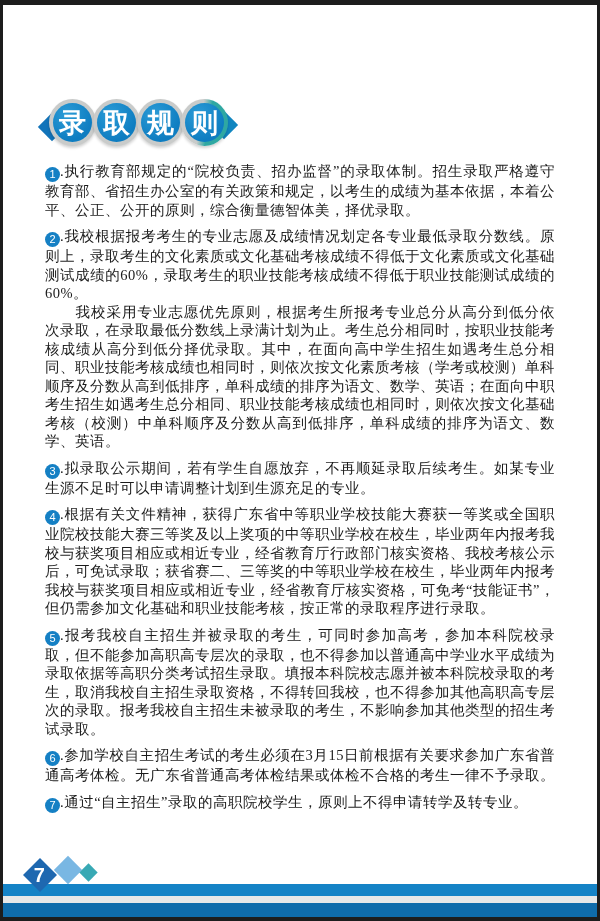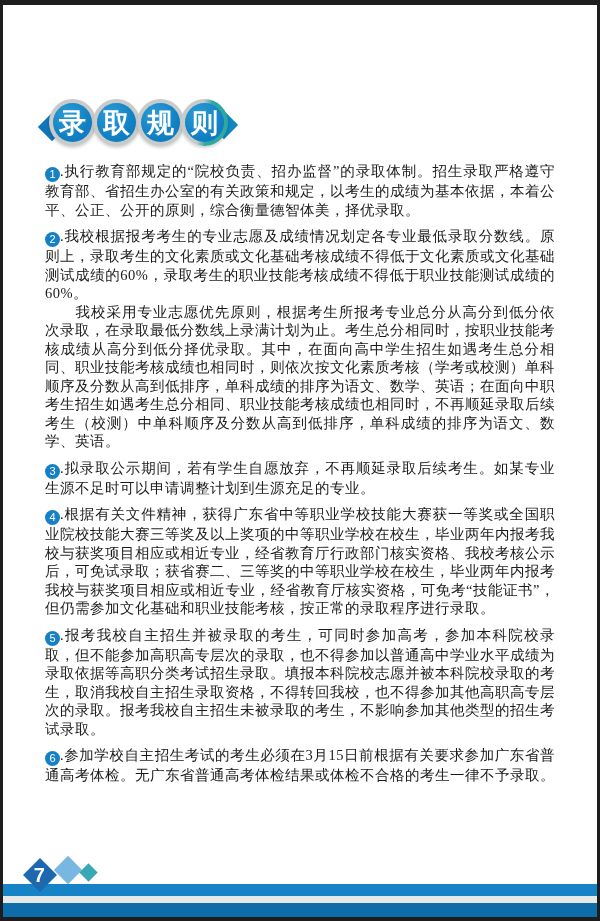--- a/index.html
+++ b/index.html
@@ -85,25 +85,26 @@
       <div class="badge last">
         <div class="wedge"></div>
         <div class="ring"></div>
         <div class="inner">则</div>
       </div>
     </div>
 
   <div class="content" id="content">
       <p class="item"><span class="bullet">1</span>.执行教育部规定的“院校负责、招办监督”的录取体制。招生录取严格遵守教育部、省招生办公室的有关政策和规定，以考生的成绩为基本依据，本着公平、公正、公开的原则，综合衡量德智体美，择优录取。</p>
       <p class="item"><span class="bullet">2</span>.我校根据报考考生的专业志愿及成绩情况划定各专业最低录取分数线。原则上，录取考生的文化素质或文化基础考核成绩不得低于文化素质或文化基础测试成绩的60%，录取考生的职业技能考核成绩不得低于职业技能测试成绩的60%。</p>
-      <p class="cont">我校采用专业志愿优先原则，根据考生所报考专业总分从高分到低分依次录取，在录取最低分数线上录满计划为止。考生总分相同时，按职业技能考核成绩从高分到低分择优录取。其中，在面向高中学生招生如遇考生总分相同、职业技能考核成绩也相同时，则依次按文化素质考核（学考或校测）单科顺序及分数从高到低排序，单科成绩的排序为语文、数学、英语；在面向中职考生招生如遇考生总分相同、职业技能考核成绩也相同时，不再顺延录取后续考生（校测）中单科顺序及分数从高到低排序，单科成绩的排序为语文、数学、英语。</p>
+      <p class="cont">我校采用专业志愿优先原则，根据考生所报考专业总分从高分到低分依次录取，在录取最低分数线上录满计划为止。考生总分相同时，按职业技能考核成绩从高分到低分择优录取。其中，在面向高中学生招生如遇考生总分相同、职业技能考核成绩也相同时，则依次按文化素质考核（学考或校测）单科顺序及分数从高到低排序，单科成绩的排序为语文、数学、英语；在面向中职考生招生如遇考生总分相同、职业技能考核成绩也相同时，则依次按文化基础考核（校测）中单科顺序及分数从高到低排序，单科成绩的排序为语文、数学、英语。</p>
       <p class="item"><span class="bullet">3</span>.拟录取公示期间，若有学生自愿放弃，不再顺延录取后续考生。如某专业生源不足时可以申请调整计划到生源充足的专业。</p>
       <p class="item"><span class="bullet">4</span>.根据有关文件精神，获得广东省中等职业学校技能大赛获一等奖或全国职业院校技能大赛三等奖及以上奖项的中等职业学校在校生，毕业两年内报考我校与获奖项目相应或相近专业，经省教育厅行政部门核实资格、我校考核公示后，可免试录取；获省赛二、三等奖的中等职业学校在校生，毕业两年内报考我校与获奖项目相应或相近专业，经省教育厅核实资格，可免考“技能证书”，但仍需参加文化基础和职业技能考核，按正常的录取程序进行录取。</p>
       <p class="item"><span class="bullet">5</span>.报考我校自主招生并被录取的考生，可同时参加高考，参加本科院校录取，但不能参加高职高专层次的录取，也不得参加以普通高中学业水平成绩为录取依据等高职分类考试招生录取。填报本科院校志愿并被本科院校录取的考生，取消我校自主招生录取资格，不得转回我校，也不得参加其他高职高专层次的录取。报考我校自主招生未被录取的考生，不影响参加其他类型的招生考试录取。</p>
       <p class="item"><span class="bullet">6</span>.参加学校自主招生考试的考生必须在3月15日前根据有关要求参加广东省普通高考体检。无广东省普通高考体检结果或体检不合格的考生一律不予录取。</p>
+      <p class="item"><span class="bullet">7</span>.通过“自主招生”录取的高职院校学生，原则上不得申请转学及转专业。</p>
     </div>
 
   <div class="diamond d1">
     <span>7</span>
   </div>
   <div class="diamond d2"></div>
   <div class="diamond d3"></div>
 
   <div class="band1"></div>
   <div class="stripe"></div>

